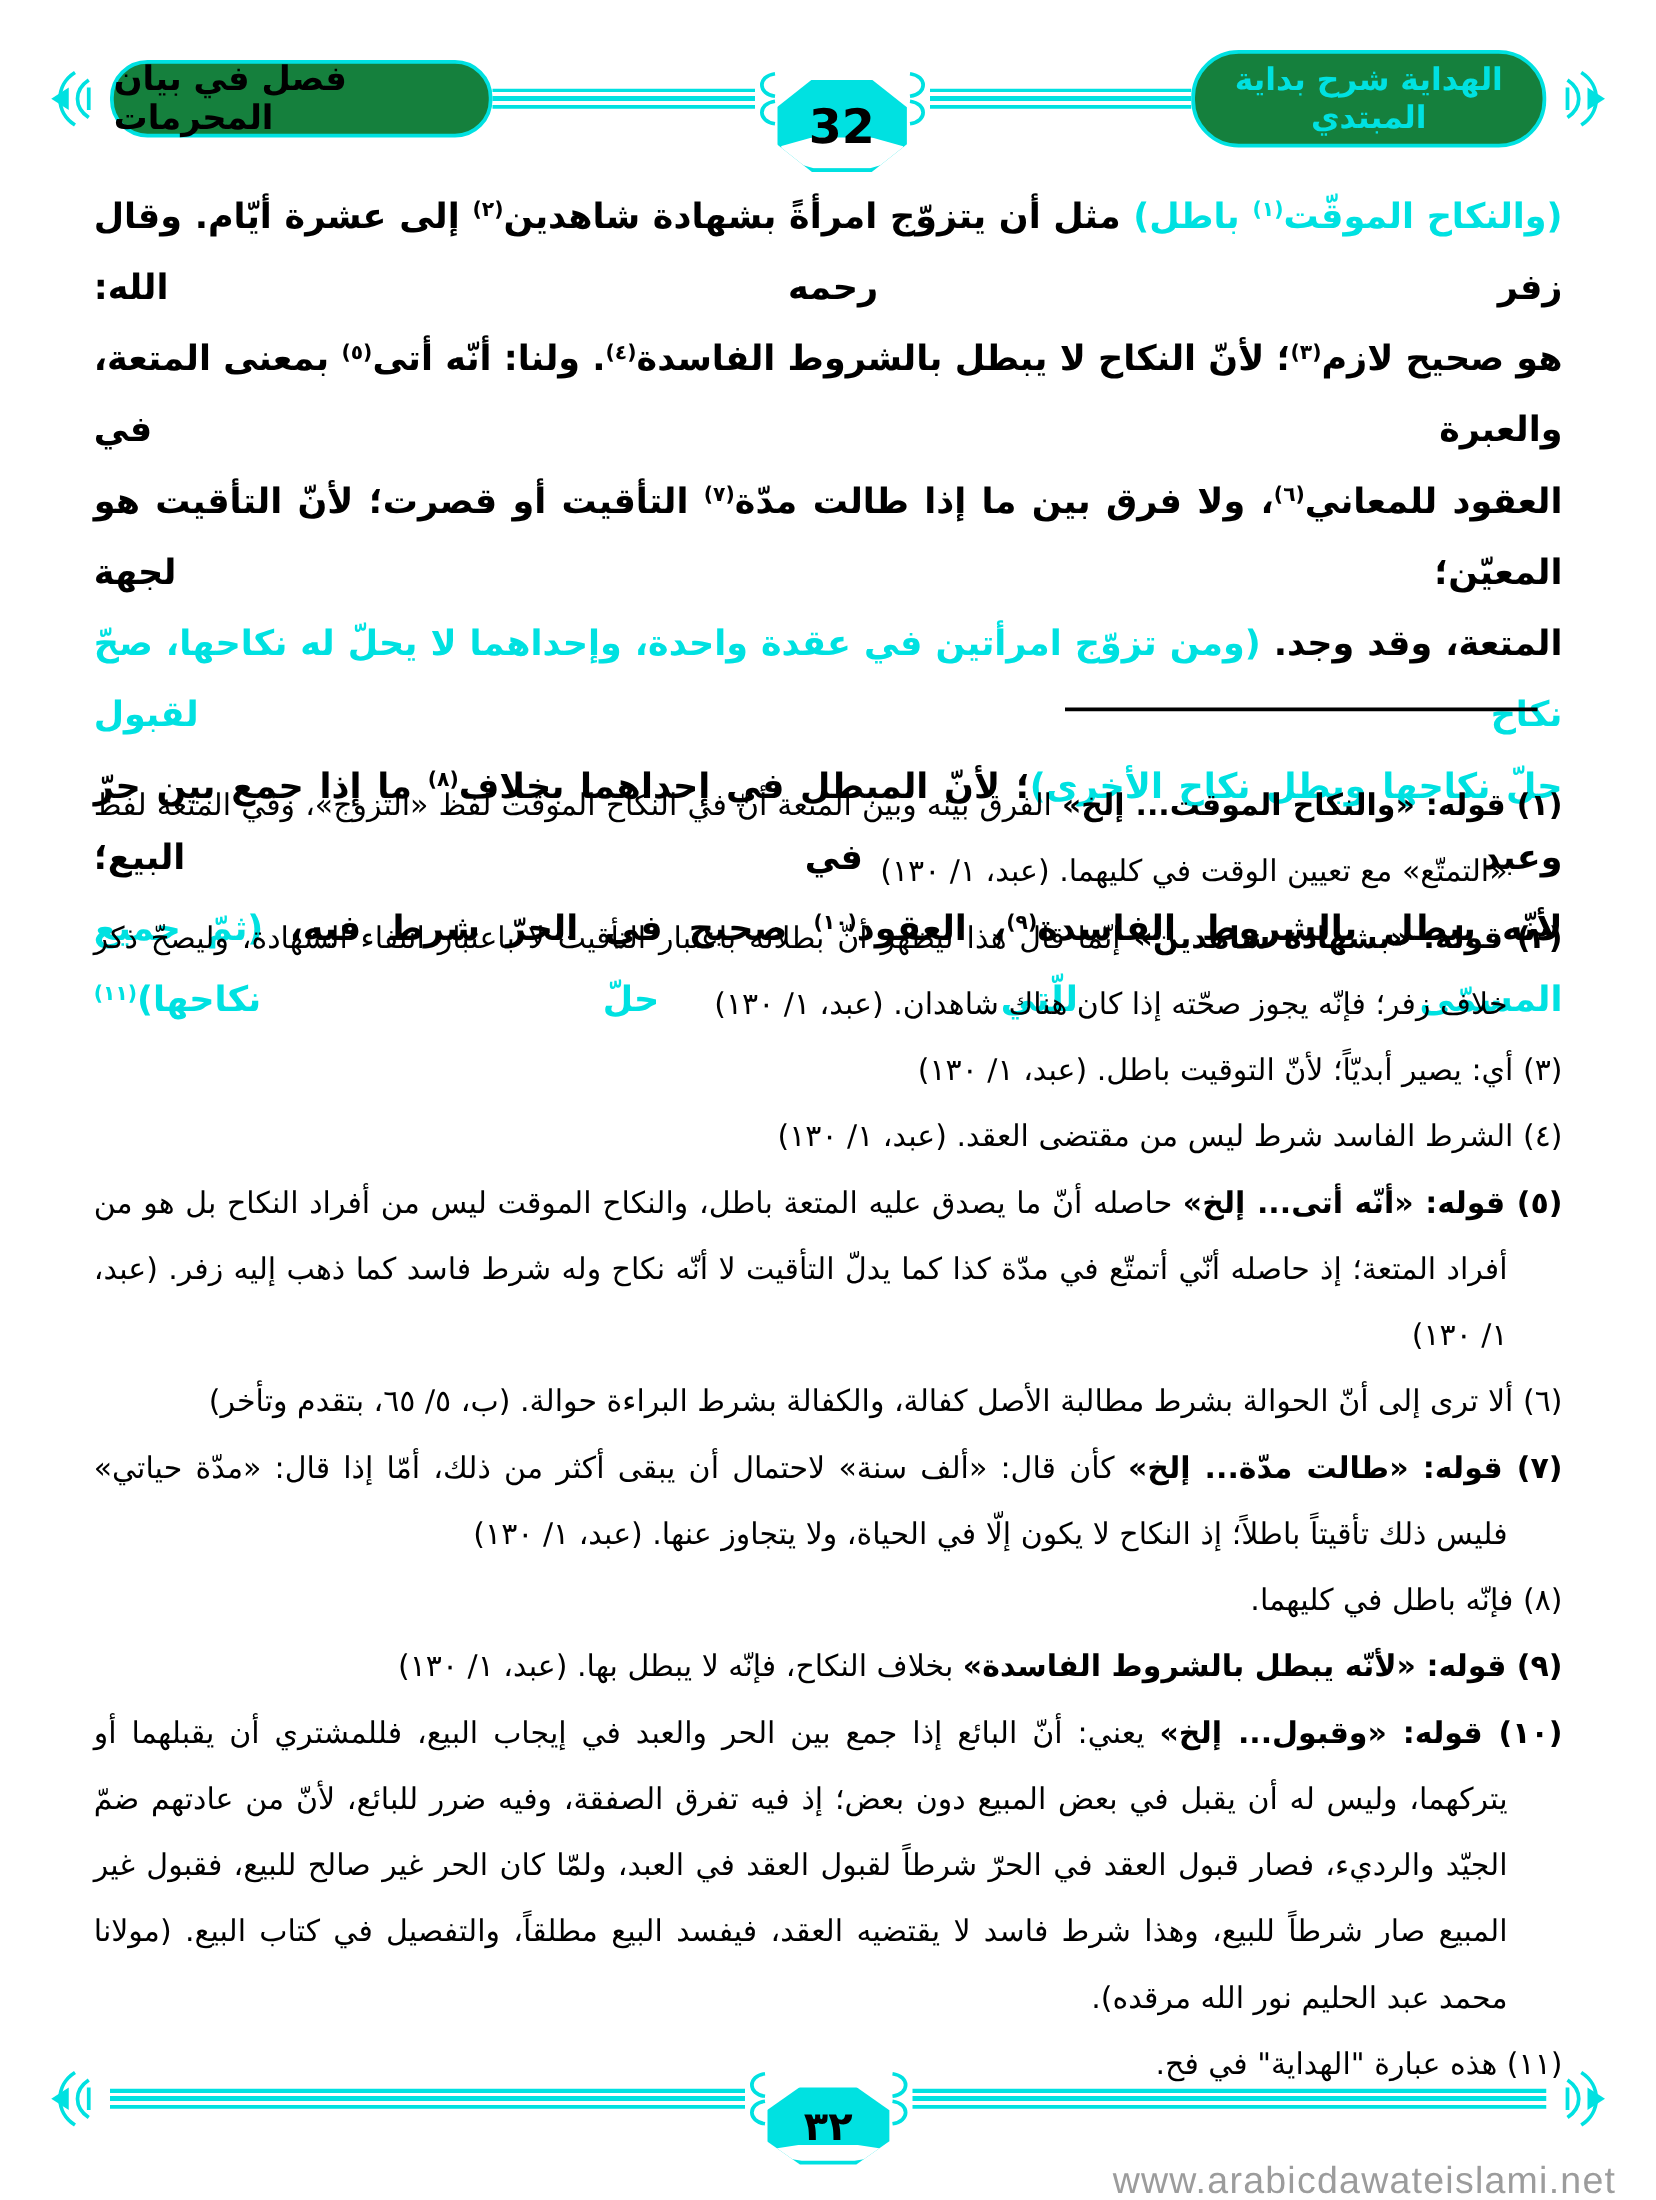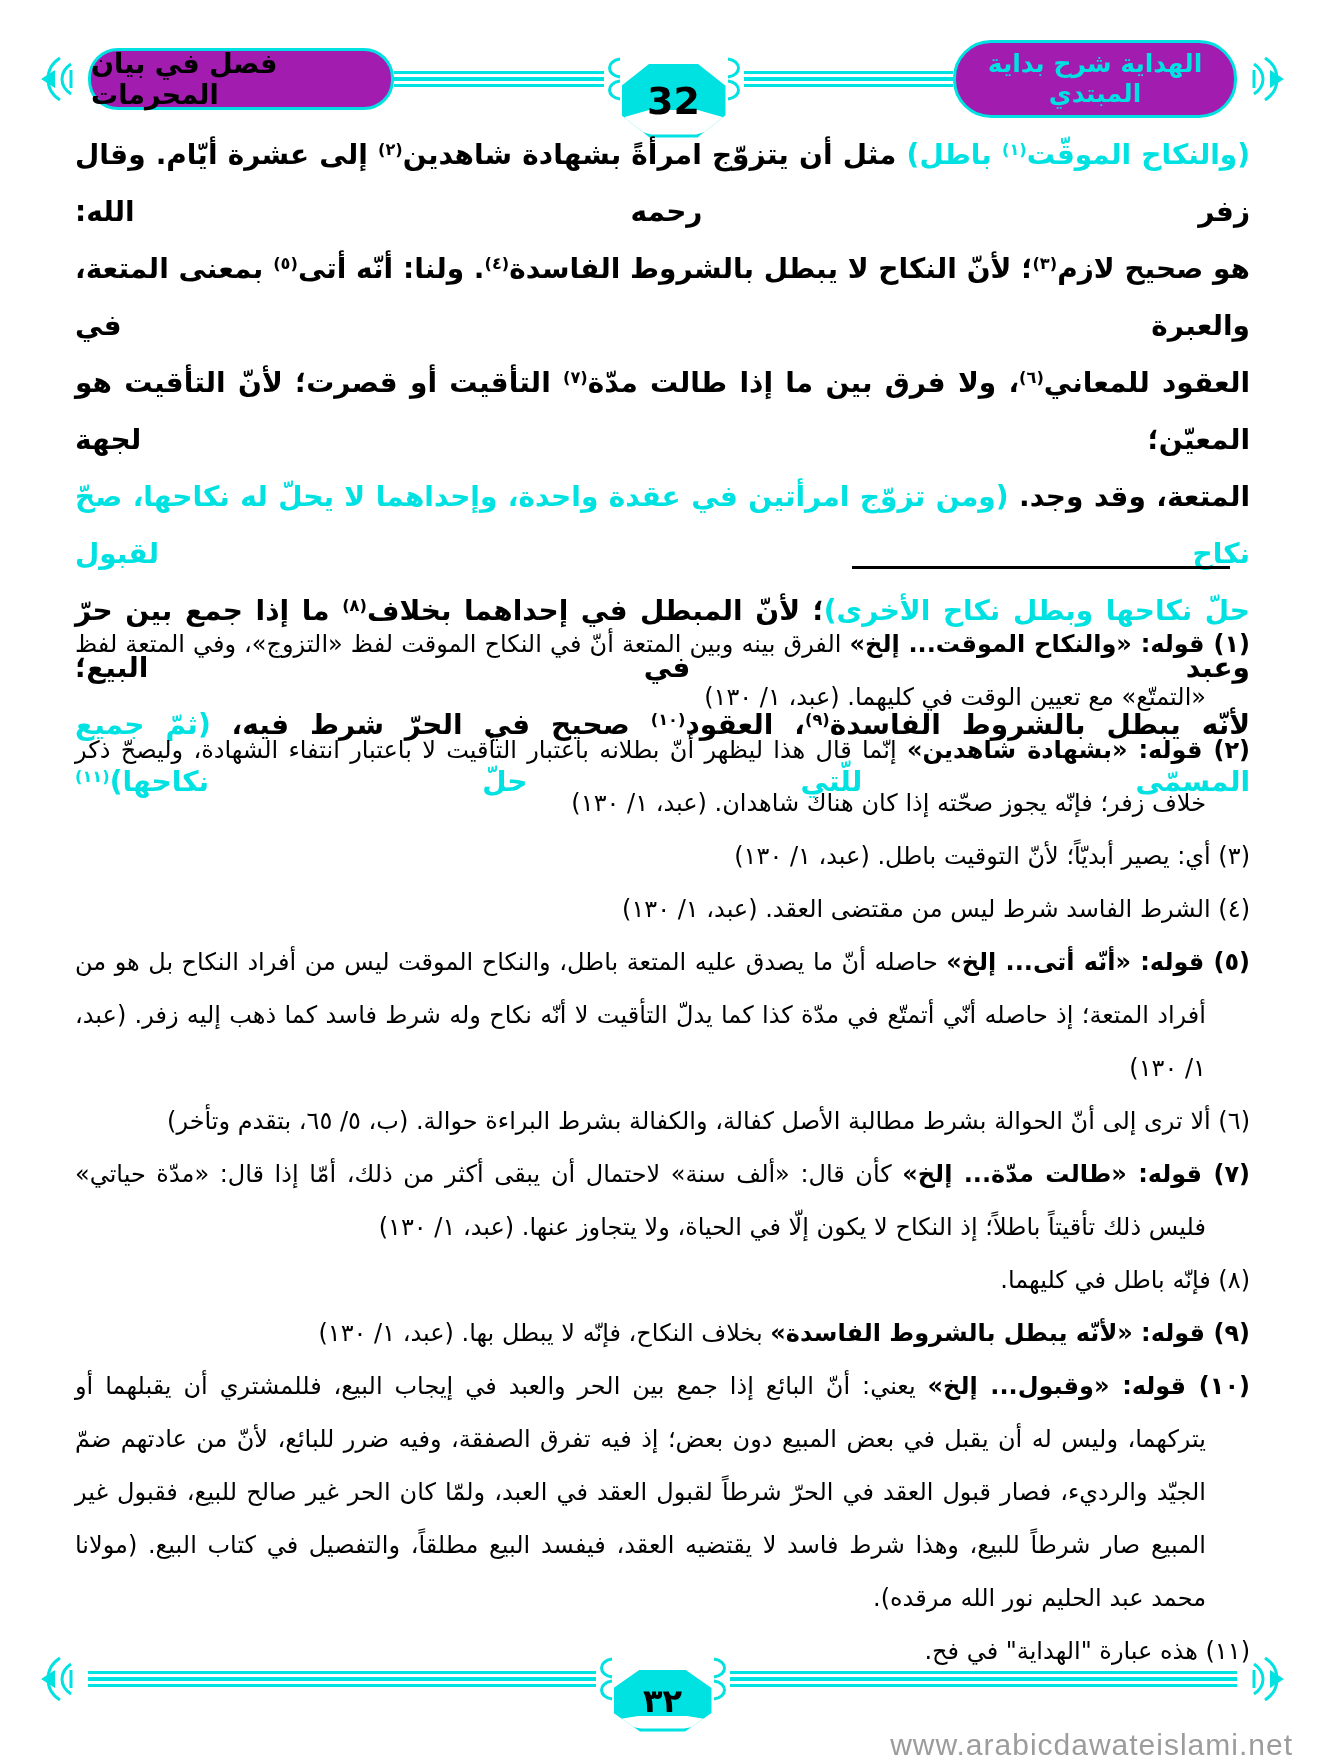--- a/index.html
+++ b/index.html
@@ -12,40 +12,40 @@
 
   
   .band{position:absolute;left:38px;right:38px;display:flex;align-items:center;}
   .band.header{top:38px;height:82px;}
   .band.footer{top:1646px;height:66px;}
   .rule{flex:1;height:16px;min-width:20px;
     background:linear-gradient(to bottom,
       var(--ac) 0 3px, transparent 3px 6px,
       var(--ac) 6px 10px, transparent 10px 13px,
       var(--ac) 13px 16px);}
-  .cart{flex:none;background:#a21caf;border:3px solid var(--ac);
+  .cart{flex:none;background:#15803d;border:3px solid var(--ac);
     display:flex;align-items:center;justify-content:center;}
   .cart.section{width:300px;height:56px;border-radius:30px;
     font-size:27px;font-weight:bold;}
   .cart.title{width:278px;height:72px;border-radius:38px;
     color:var(--ac);font-size:25px;font-weight:bold;text-align:center;line-height:30px;}
   .oct{position:relative;flex:none;background:var(--ac);
     display:flex;align-items:center;justify-content:center;}
   .oct .oct-fill{position:absolute;inset:3px;background:#fff;}
   .oct,.oct .oct-fill{clip-path:polygon(27% 0,73% 0,100% 30%,100% 70%,73% 100%,27% 100%,0 70%,0 30%);margin-top:43px;}
   .oct .oct-num{position:relative;font-weight:bold;}
   .oct.hdr-num{width:104px;height:74px;}
   .oct.hdr-num .oct-num{font-size:38px;}
   .oct.ftr-num{width:98px;height:62px;}
   .oct.ftr-num .oct-num{font-size:32px;}
   .finial,.brk{flex:none;color:var(--ac);display:block;}
   .flip{transform:scaleX(-1);}
 
   
-  .main{position:absolute;top:126px;right:75px;left:75px;direction:rtl;}
+  .main{position:absolute;top:144px;right:75px;left:75px;direction:rtl;}
   .main-line{
     font-size:28px;font-weight:bold;line-height:57px;
     text-align:justify;text-align-last:justify;
   }
   .accent{color:var(--ac);}
   .bold{font-weight:bold;}
   sup{font-size:0.58em;line-height:0;vertical-align:9px;}
 
   
   .sep{position:absolute;top:566px;right:95px;width:378px;border-top:3px solid #000;}

